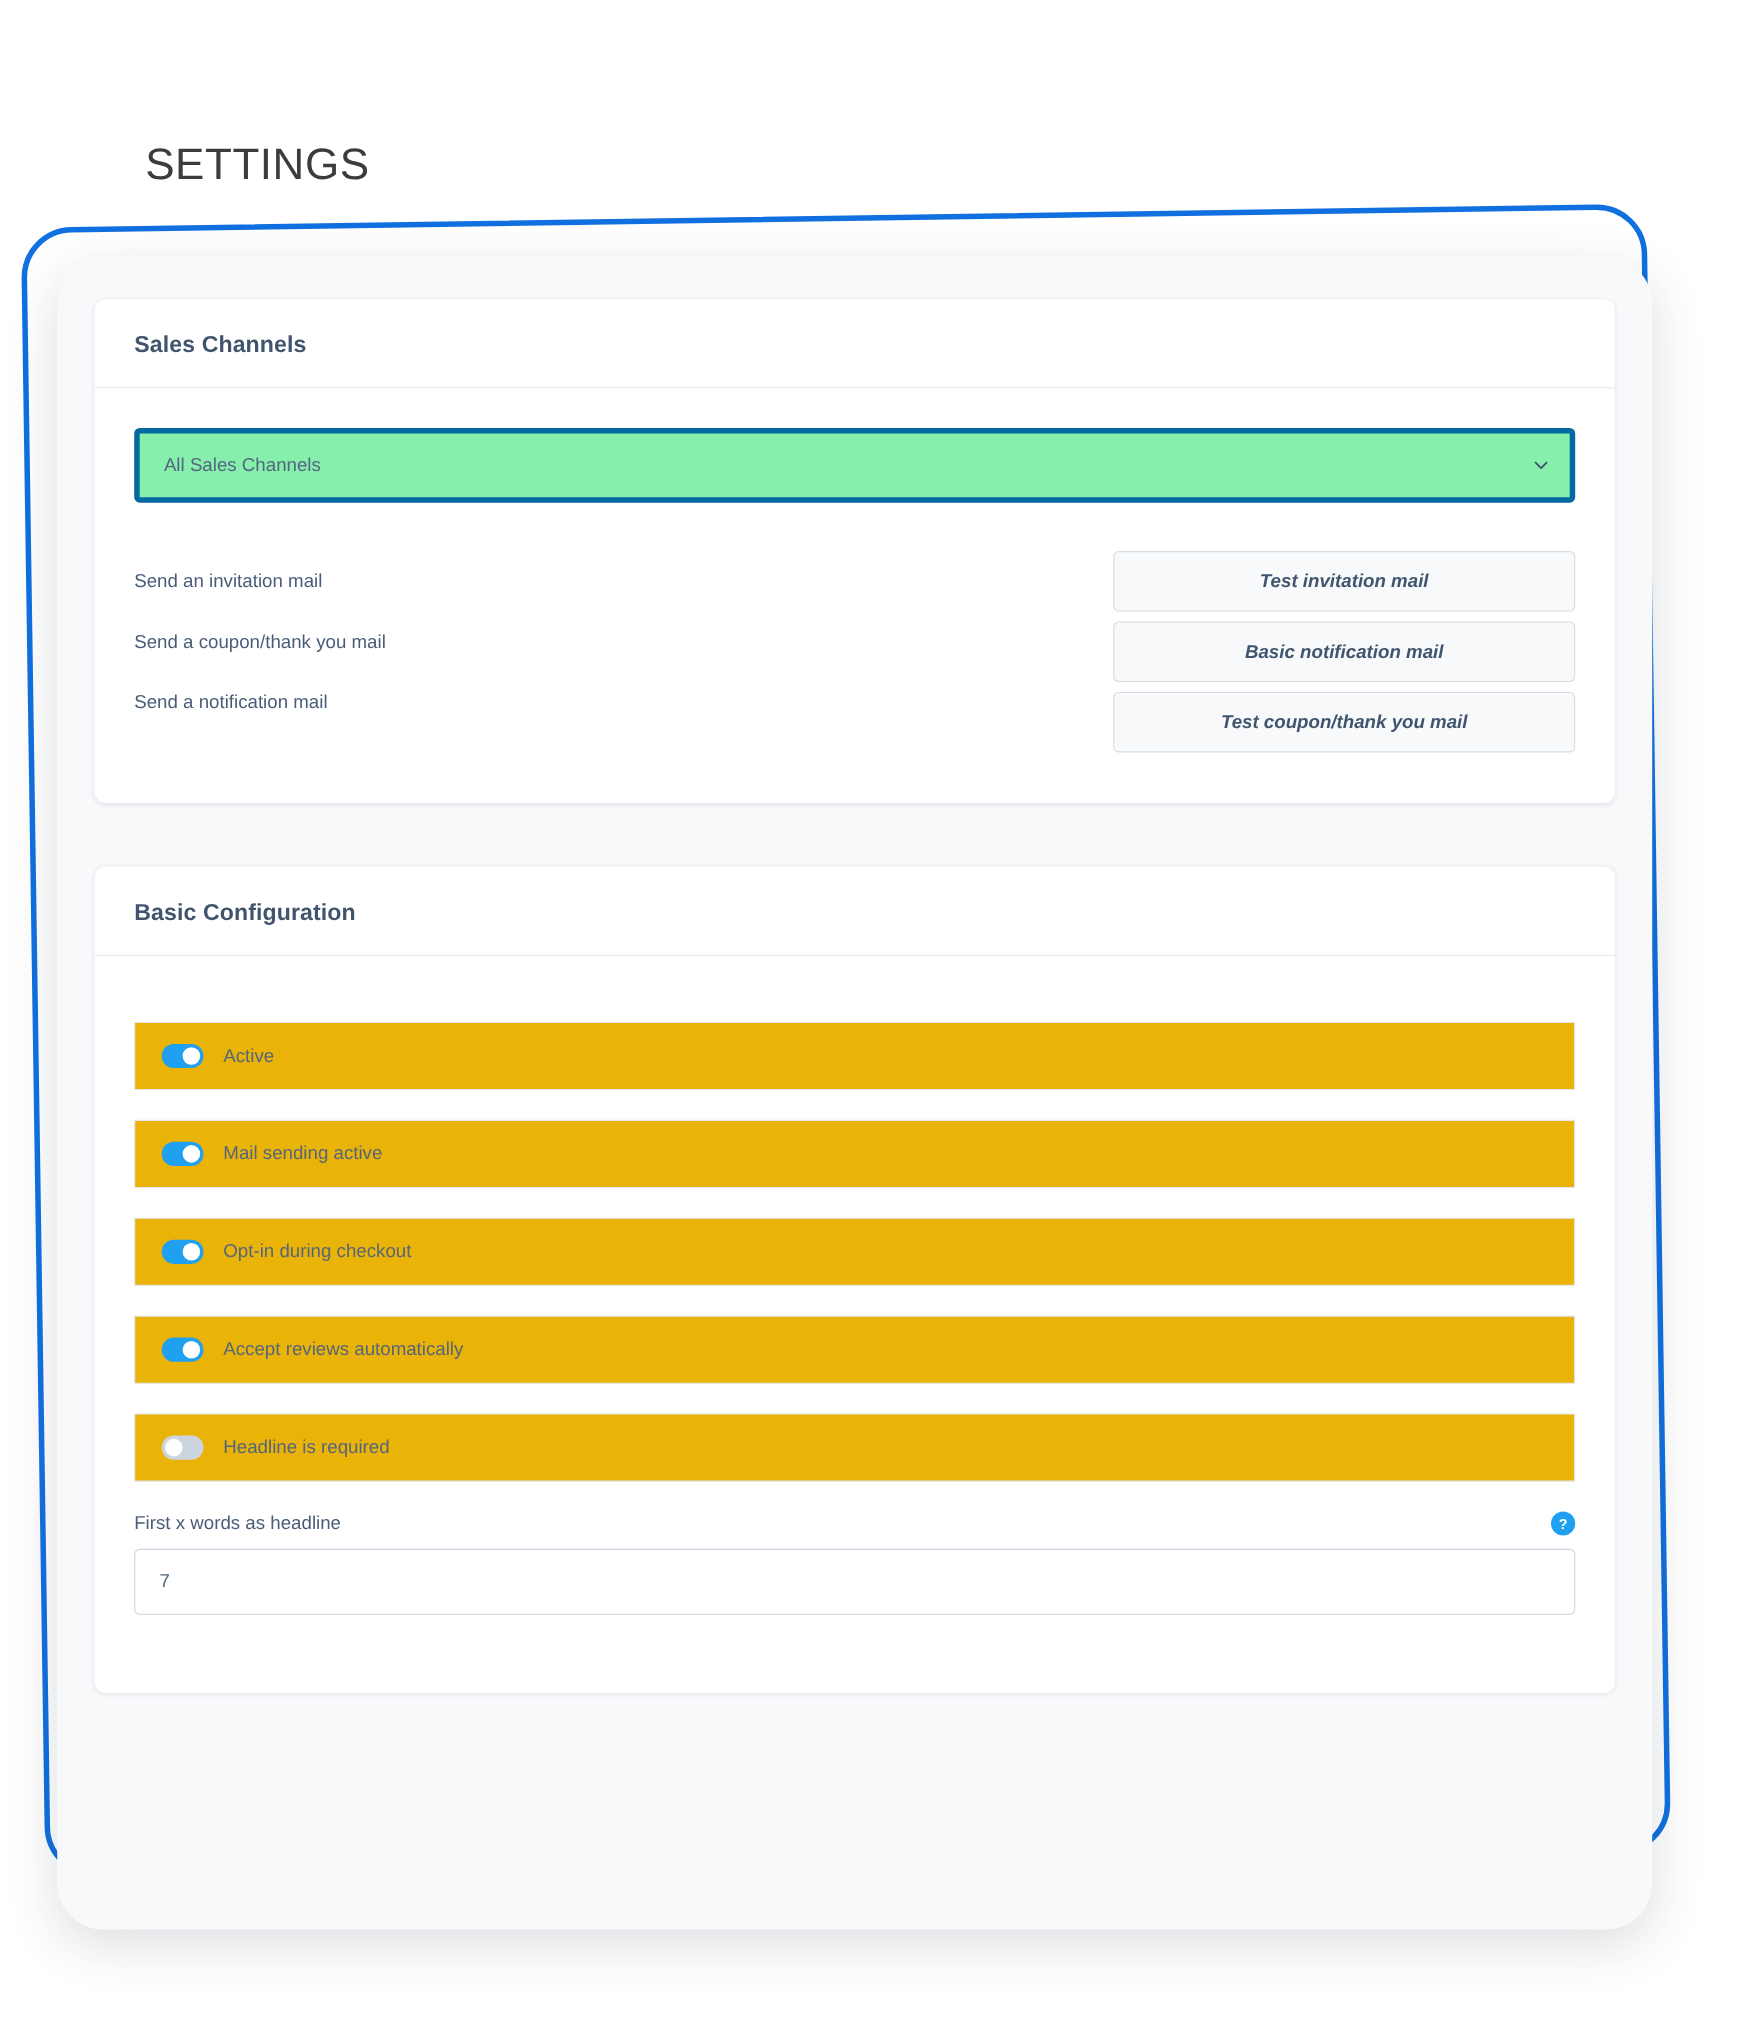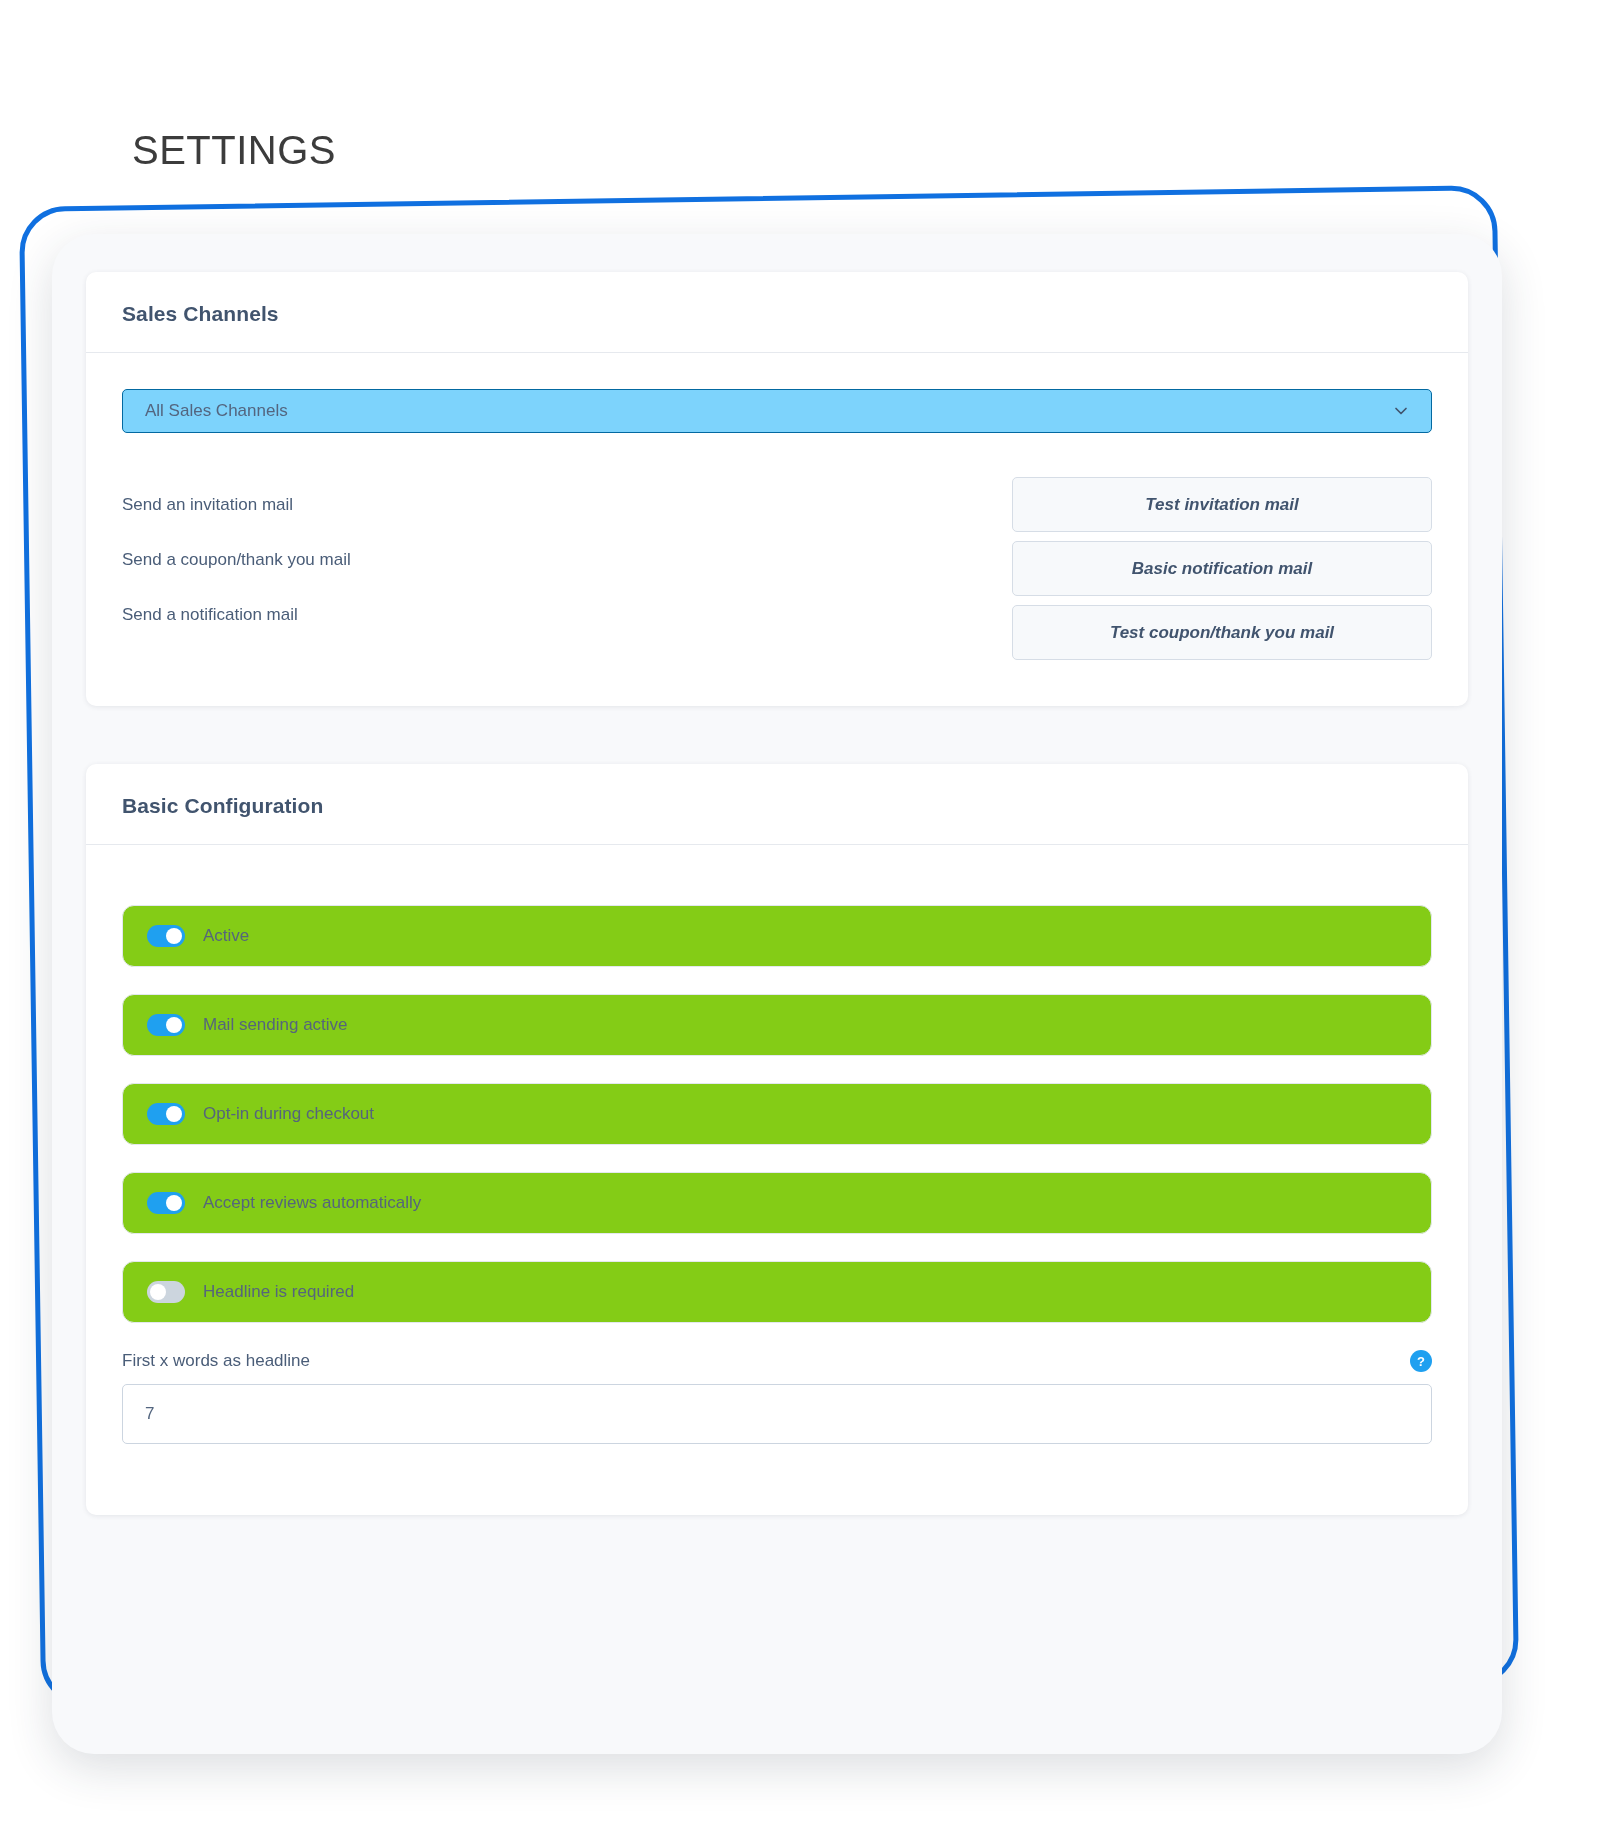--- a/index.html
+++ b/index.html
@@ -96,24 +96,24 @@
   .field-label {
     font-size: 17px;
     color: #4a5d78;
     margin-bottom: 12px;
     font-weight: normal;
   }
   .select-wrap {
     position: relative;
   }
   .select-box {
-    border: 1px solid #0369a1;
+    border: 5px solid #0369a1;
     border-radius: 5px;
-    background: #7dd3fc;
-    height: 44px;
+    background: #86efac;
+    height: 68px;
     display: flex;
     align-items: center;
     padding: 0 22px;
     font-size: 17px;
     color: #53657f;
     box-sizing: border-box;
   }
   .chevron {
     position: absolute;
     right: 22px;
@@ -162,22 +162,22 @@
     align-items: center;
     justify-content: center;
     cursor: pointer;
     box-sizing: border-box;
     font-style: italic;
   }
 
   
   .toggle-row {
     border: 1px solid #e3e8ee;
-    border-radius: 12px;
-    background: #84cc16;
+    border-radius: 1px;
+    background: #eab308;
     height: 62px;
     display: flex;
     align-items: center;
     padding: 18px 24px;
     box-sizing: border-box;
     margin-bottom: 27px;
   }
   .switch {
     width: 38px;
     height: 22px;

